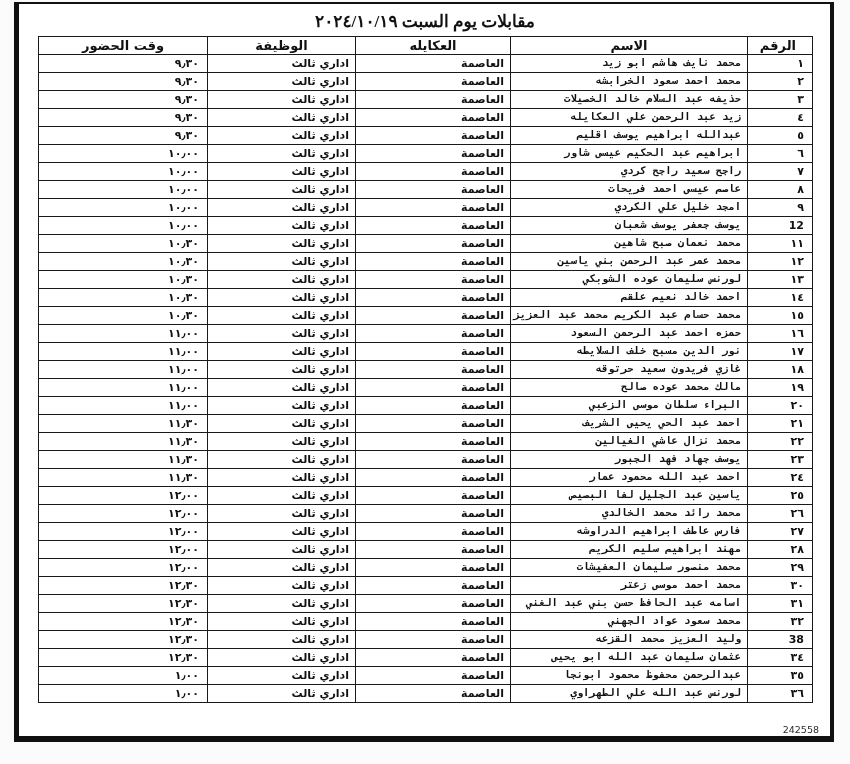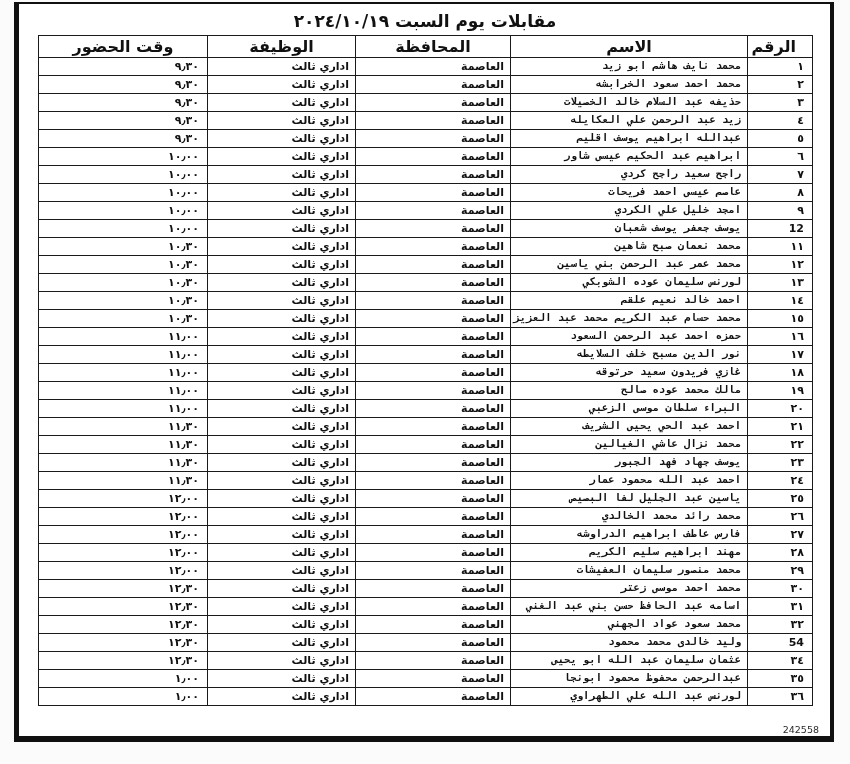--- a/index.html
+++ b/index.html
@@ -20,37 +20,38 @@
     border-right-width:4px;
     border-bottom-width:6px;
   }
   .title {
     direction:rtl;
     text-align:center;
     font-weight:bold;
     font-size:17px;
     margin:7px 18px 4px 19px;
     letter-spacing:0;
+    font-family:Liberation Serif, serif;
   }
   table.roster {
     border-collapse:collapse;
     direction:rtl;
     table-layout:fixed;
     width:774px;
     margin:0 18px 0 19px;
   }
   .roster th, .roster td {
     border:1.5px solid #1a1a1a;
     font-weight:bold;
     color:#111;
     box-sizing:border-box;
   }
   .roster th {
     height:16px;
-    font-size:16px;
+    font-size:13px;
     text-align:center;
     padding:1px 16px;
     white-space:nowrap; overflow:hidden;
   }
   .roster td {
     height:17.6px;
     font-size:11px;
     line-height:17px;
     text-align:right;
     padding:0 6px;
@@ -79,21 +80,21 @@
       <col style="width:65px">
       <col style="width:237px">
       <col style="width:155px">
       <col style="width:148px">
       <col style="width:169px">
     </colgroup>
     <thead>
       <tr>
         <th>الرقم</th>
         <th>الاسم</th>
-        <th>المحافظة</th>
+        <th>العكايله</th>
         <th>الوظيفة</th>
         <th>وقت الحضور</th>
       </tr>
     </thead>
     <tbody>
         <tr>
           <td class="c-number">١</td>
           <td class="c-name">محمد نايف هاشم ابو زيد</td>
           <td class="c-governorate">العاصمة</td>
           <td class="c-job">اداري ثالث</td>
@@ -310,22 +311,22 @@
           <td class="c-time">١٢٫٣٠</td>
         </tr>
         <tr>
           <td class="c-number">٣٢</td>
           <td class="c-name">محمد سعود عواد الجهني</td>
           <td class="c-governorate">العاصمة</td>
           <td class="c-job">اداري ثالث</td>
           <td class="c-time">١٢٫٣٠</td>
         </tr>
         <tr>
-          <td class="c-number">54</td>
-          <td class="c-name">وليد خالدى محمد محمود</td>
+          <td class="c-number">38</td>
+          <td class="c-name">وليد العزيز محمد القزعه</td>
           <td class="c-governorate">العاصمة</td>
           <td class="c-job">اداري ثالث</td>
           <td class="c-time">١٢٫٣٠</td>
         </tr>
         <tr>
           <td class="c-number">٣٤</td>
           <td class="c-name">عثمان سليمان عبد الله ابو يحيى</td>
           <td class="c-governorate">العاصمة</td>
           <td class="c-job">اداري ثالث</td>
           <td class="c-time">١٢٫٣٠</td>

